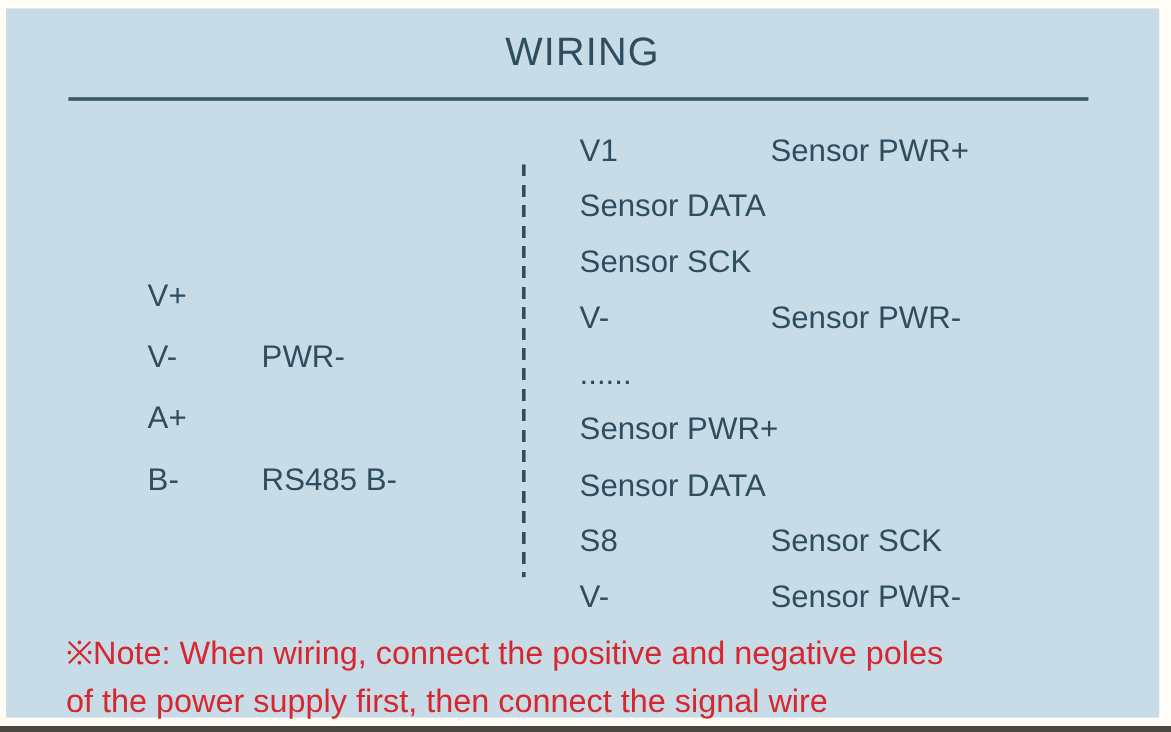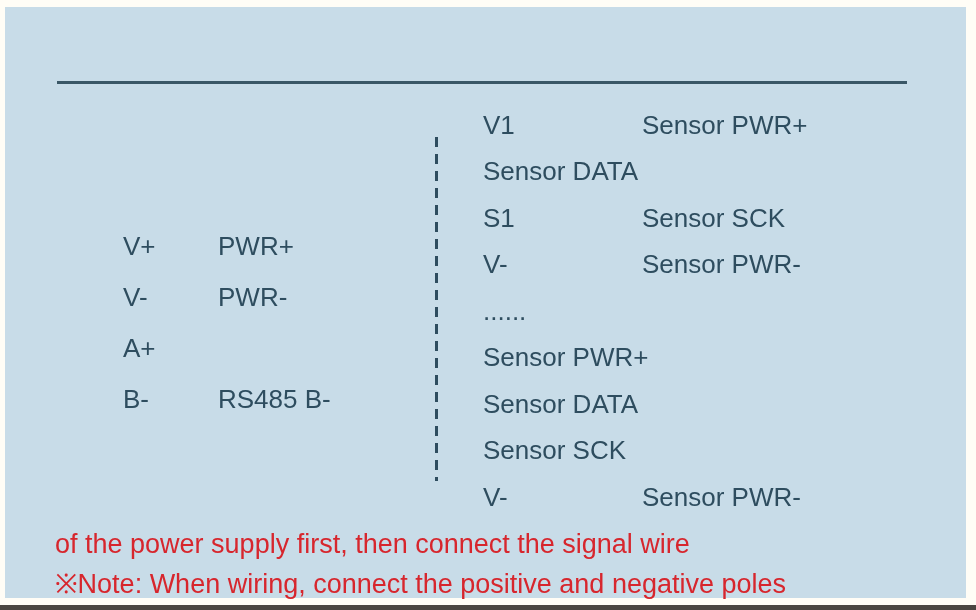--- a/index.html
+++ b/index.html
@@ -82,26 +82,26 @@
     left:0;bottom:0;
     width:976px;height:5px;
     background:var(--bottom-strip);
   }
 </style>
 </head>
 <body>
 
 <div class="canvas">
   <div class="panel">
+    <div class="title">WIRING</div>
     <div class="rule"></div>
 
     <div class="tbl tbl-left" id="left-table">
         <div class="row">
           <span class="pin">V+</span>
-          <span class="desc">PWR+</span>
         </div>
         <div class="row">
           <span class="pin">V-</span>
           <span class="desc">PWR-</span>
         </div>
         <div class="row">
           <span class="pin">A+</span>
         </div>
         <div class="row">
           <span class="pin">B-</span>
@@ -113,45 +113,45 @@
 
     <div class="tbl tbl-right" id="right-table">
         <div class="row">
           <span class="pin">V1</span>
           <span class="desc">Sensor PWR+</span>
         </div>
         <div class="row">
           <span class="desc">Sensor DATA</span>
         </div>
         <div class="row">
-          <span class="pin">S1</span>
           <span class="desc">Sensor SCK</span>
         </div>
         <div class="row">
           <span class="pin">V-</span>
           <span class="desc">Sensor PWR-</span>
         </div>
         <div class="row">
           <span class="pin">......</span>
           <span class="desc"></span>
         </div>
         <div class="row">
           <span class="desc">Sensor PWR+</span>
         </div>
         <div class="row">
           <span class="desc">Sensor DATA</span>
         </div>
         <div class="row">
+          <span class="pin">S8</span>
           <span class="desc">Sensor SCK</span>
         </div>
         <div class="row">
           <span class="pin">V-</span>
           <span class="desc">Sensor PWR-</span>
         </div>
       </div>
 
     <div class="note">
+      <span class="note-line">※Note: When wiring, connect the positive and negative poles</span>
       <span class="note-line">of the power supply first, then connect the signal wire</span>
-      <span class="note-line">※Note: When wiring, connect the positive and negative poles</span>
     </div>
   </div>
   <div class="bottom-strip"></div>
 </div>
 
 </body></html>

